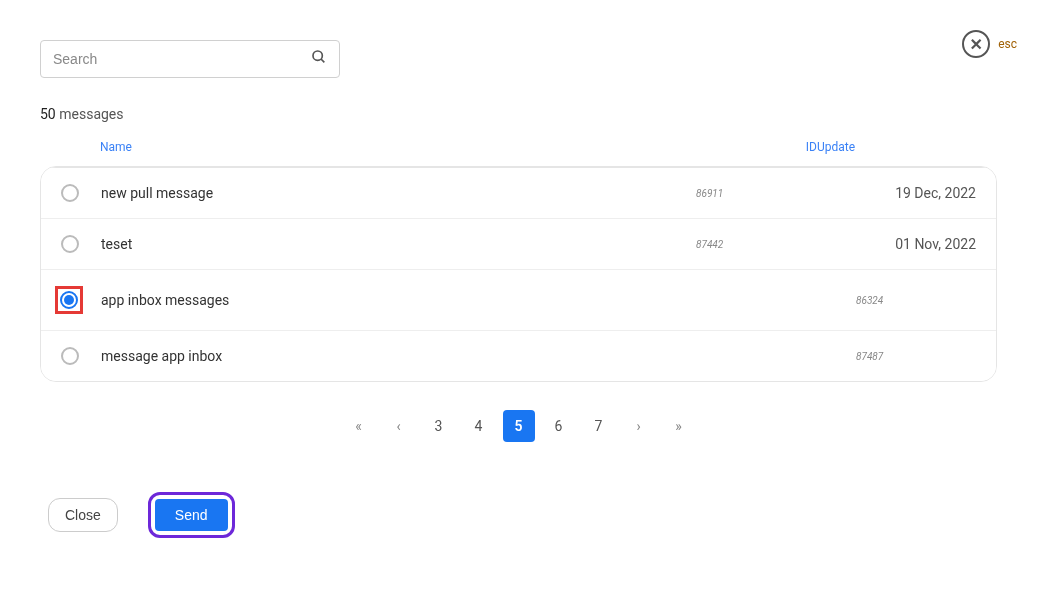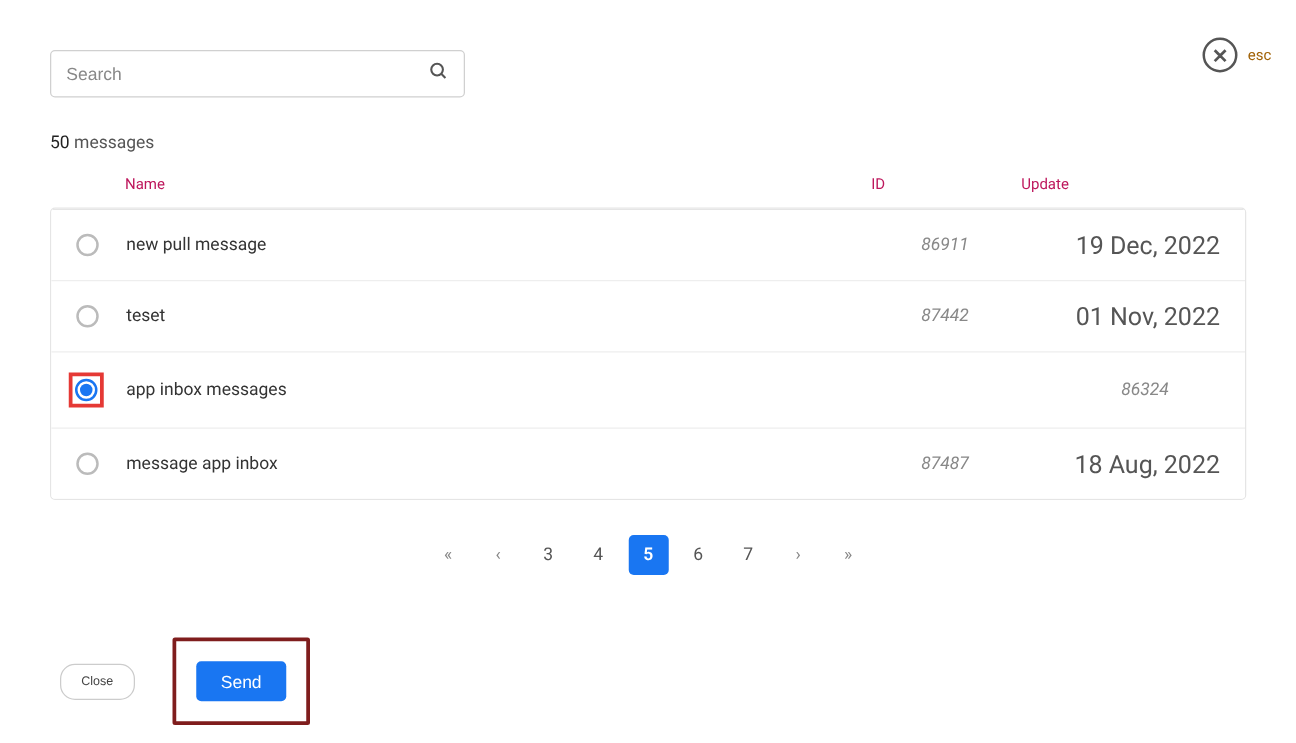--- a/index.html
+++ b/index.html
@@ -6,53 +6,53 @@
 body { font-family: -apple-system, BlinkMacSystemFont, "Segoe UI", Roboto, Arial, sans-serif; background: #fff; color: #212121; width: 1037px; height: 594px; position: relative; }
 
 .close-esc { position: absolute; top: 30px; right: 20px; display: flex; align-items: center; gap: 8px; cursor: pointer; }
 .close-circle { width: 28px; height: 28px; border: 2px solid #555; border-radius: 50%; display:flex; align-items:center; justify-content:center; font-size:16px; color:#555; font-weight:bold; }
 .esc-label { font-size: 12px; color: #a16207; }
 
 .container { padding: 40px 40px 20px 40px; }
 
 .page-title { font-size: 22px; font-weight: 700; color: #111; margin-bottom: 28px; }
 
-.search-wrap { border: 1px solid #d0d0d0; border-radius: 4px; width: 332px; height: 38px; display: flex; align-items: center; padding: 0 12px; margin-bottom: 28px; }
+.search-wrap { border: 1px solid #d0d0d0; border-radius: 4px; width: 300px; height: 38px; display: flex; align-items: center; padding: 0 12px; margin-bottom: 28px; }
 .search-input { flex: 1; border: none; outline: none; font-size: 14px; color: #333; }
 .search-input::placeholder { color: #888; }
 .search-icon { color: #555; font-size: 15px; }
 
 .count-line { font-size: 14px; color: #555; margin-bottom: 10px; }
 .count-line .num { color: #222; }
 
-.table { width: 100%; border: 1px solid #e5e5e5; border-radius: 4px; overflow: hidden; }
-.thead { display: flex; padding: 8px 20px 12px 60px; font-size: 12px; color: #be185d; }
+.table { width: 100%; border: 1px solid #e5e5e5; border-radius: 16px; overflow: hidden; }
+.thead { display: flex; padding: 8px 20px 12px 60px; font-size: 12px; color: #3b82f6; }
 .col-name { flex: 1; }
-.col-id { width: 120px; text-align: left; }
+.col-id { width: 120px; text-align: right; }
 .col-update { width: 160px; }
 
 .row { display: flex; align-items: center; padding: 16px 20px; border-top: 1px solid #eee; background:#fff; }
 .row:first-of-type { border-top: 1px solid #e5e5e5;}
 .radio-wrap { width: 40px; display:flex; align-items:center; justify-content:flex-start;}
 .radio { width: 18px; height: 18px; border: 2px solid #bbb; border-radius: 50%; display:flex; align-items:center; justify-content:center; cursor:pointer; }
 .radio.selected { border-color: #1976f2; }
 .radio.selected::after { content:""; width:10px; height:10px; background:#1976f2; border-radius:50%; }
 .highlight-box { border: 3px solid #e53935; padding: 2px; margin-left:-6px; }
 .cell-name { flex: 1; font-size: 14px; color: #333; }
-.cell-id { width: 120px; text-align: center; font-size: 14px; color: #888; font-style: italic; }
-.cell-update { width: 160px; text-align: right; font-size: 20px; color: #555; }
+.cell-id { width: 120px; font-size: 10px; color: #888; font-style: italic; }
+.cell-update { width: 160px; text-align: right; font-size: 14px; color: #555; }
 
 .pagination { display: flex; justify-content: center; align-items: center; gap: 8px; margin-top: 28px; }
 .page-btn { width: 32px; height: 32px; display:flex; align-items:center; justify-content:center; font-size:14px; color:#555; border-radius:4px; cursor:pointer; }
 .page-btn.active { background:#1976f2; color:#fff; font-weight:600; }
 .page-arrow { color:#888; font-size:14px; }
 
 .footer { display:flex; gap:30px; align-items:center; margin-top: 50px; padding-left: 8px;}
-.btn-close { border:1px solid #ccc; background:#fff; padding: 8px 16px; border-radius:12px; font-size:10px; color:#444; cursor:pointer;}
-.send-wrap { border:3px solid #7f1d1d; padding:16px; border-radius:2px; }
+.btn-close { border:1px solid #ccc; background:#fff; padding: 8px 16px; border-radius:12px; font-size:14px; color:#444; cursor:pointer;}
+.send-wrap { border:3px solid #6d28d9; padding:4px; border-radius:12px; }
 .btn-send { background:#1976f2; color:#fff; border:none; padding: 8px 20px; border-radius:4px; font-size:14px; cursor:pointer;}
 </style>
 </head>
 <body>
 
 <div class="close-esc">
   <div class="close-circle">✕</div>
   <span class="esc-label">esc</span>
 </div>
 
@@ -104,21 +104,20 @@
         </div>
         <div class="cell-name">app inbox messages</div>
         <div class="cell-id">86324</div>
       </div>
       <div class="row">
         <div class="radio-wrap">
           <div class="radio"></div>
         </div>
         <div class="cell-name">message app inbox</div>
         <div class="cell-id">87487</div>
-        <div class="cell-update">18 Aug, 2022</div>
       </div>
     </div>
 
   <div class="pagination">
     <div class="page-btn page-arrow">«</div>
     <div class="page-btn page-arrow">‹</div>
     <div id="page-nums" style="display:flex; gap:8px;">
         <div class="page-btn">3</div>
         <div class="page-btn">4</div>
         <div class="page-btn active">5</div>

